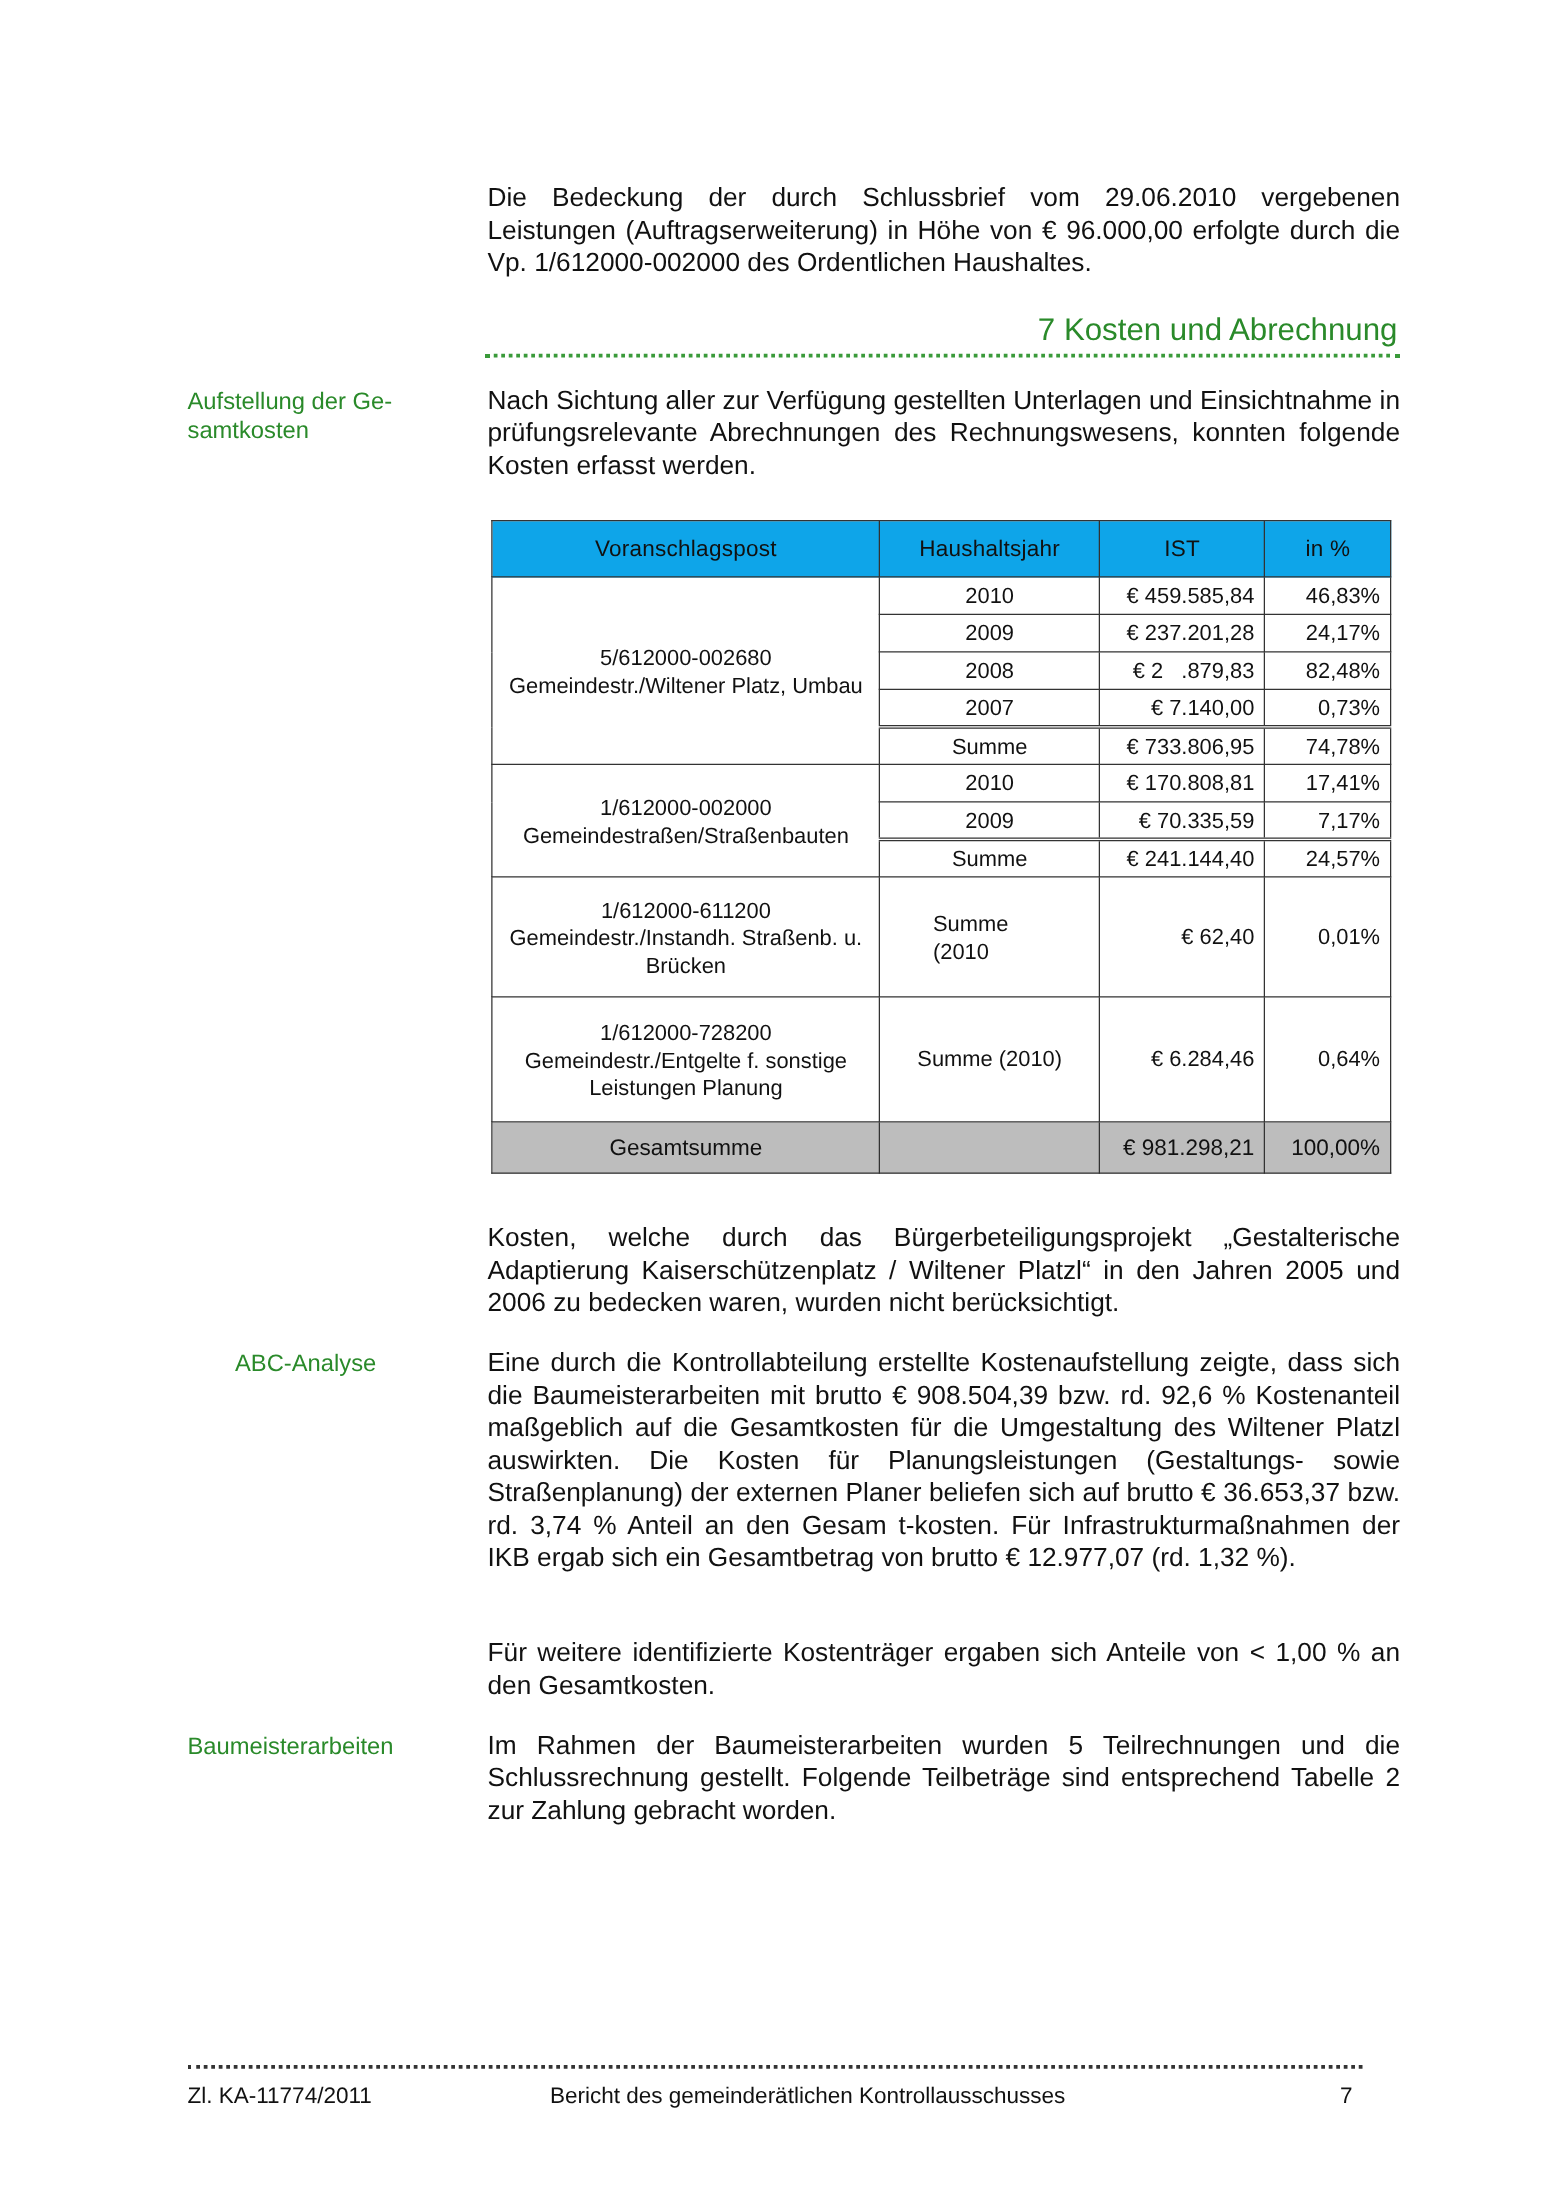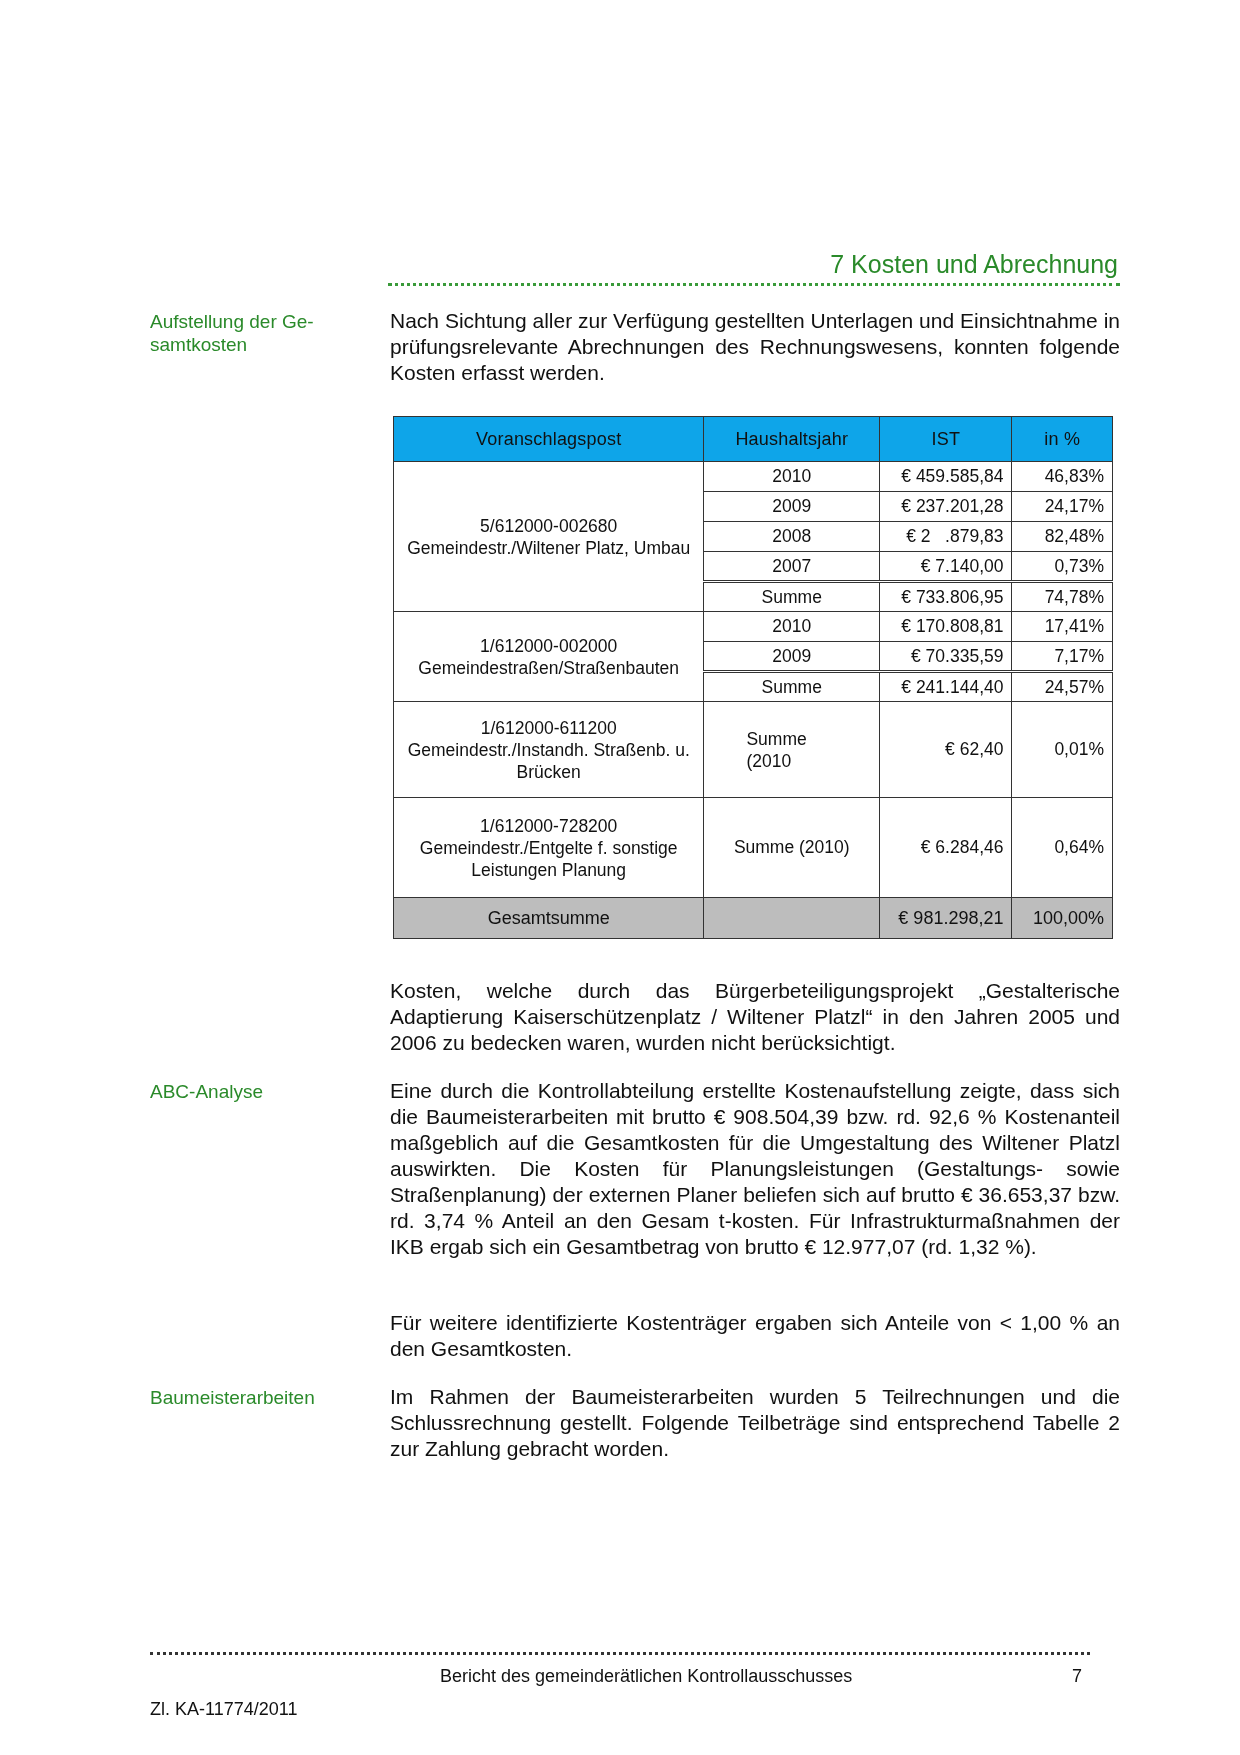--- a/index.html
+++ b/index.html
@@ -25,20 +25,21 @@
   tr.tall2 { height: 100px; }
 
   .footer-rule { position: absolute; left: 150px; width: 940px; top: 1652px; border-top: 3px dotted #333; }
   .footer { position: absolute; top: 1666px; font-size: 18px; color: #111; }
 </style>
 </head>
 <body>
 
 <div class="page">
 
+  <p class="body-text" style="top:146px;margin:0;">Die Bedeckung der durch Schlussbrief vom 29.06.2010 vergebenen Leistungen (Auftragserweiterung) in Höhe von € 96.000,00 erfolgte durch die Vp. 1/612000-002000 des Ordentlichen Haushaltes.</p>
 
   <div class="section-heading">7  Kosten und Abrechnung</div>
   <div class="section-rule"></div>
 
   <div class="side-label" style="top:310px;">
     <div>Aufstellung der Ge-</div>
     <div>samtkosten</div>
   </div>
   <p class="body-text" style="top:308px;margin:0;">Nach Sichtung aller zur Verfügung gestellten Unterlagen und Einsichtnahme in prüfungsrelevante Abrechnungen des Rechnungswesens, konnten folgende Kosten erfasst werden.</p>
 
@@ -133,25 +134,25 @@
         <td>Gesamtsumme</td>
         <td></td>
         <td style="text-align:right">€ 981.298,21</td>
         <td style="text-align:right">100,00%</td>
       </tr>
     </tfoot>
   </table>
 
   <p class="body-text" style="top:978px;margin:0;">Kosten, welche durch das Bürgerbeteiligungsprojekt „Gestalterische Adaptierung Kaiserschützenplatz / Wiltener Platzl“ in den Jahren 2005 und 2006 zu bedecken waren, wurden nicht berücksichtigt.</p>
 
-  <div class="side-label" style="top:1080px;">ABC-Analyse</div>
+  <div class="side-label" style="top:1080px;margin-left:38px;">ABC-Analyse</div>
   <p class="body-text" style="top:1078px;margin:0;">Eine durch die Kontrollabteilung erstellte Kostenaufstellung zeigte, dass sich die Baumeisterarbeiten mit brutto € 908.504,39 bzw. rd. 92,6 % Kostenanteil maßgeblich auf die Gesamtkosten für die Umgestaltung des Wiltener Platzl auswirkten. Die Kosten für Planungsleistungen (Gestaltungs- sowie Straßenplanung) der externen Planer beliefen sich auf brutto € 36.653,37 bzw. rd. 3,74 % Anteil an den Gesam t-kosten. Für Infrastrukturmaßnahmen der IKB ergab sich ein Gesamtbetrag von brutto € 12.977,07 (rd. 1,32 %).</p>
   <p class="body-text" style="top:1310px;margin:0;">Für weitere identifizierte Kostenträger ergaben sich Anteile von &lt; 1,00 % an den Gesamtkosten.</p>
 
   <div class="side-label" style="top:1386px;">Baumeisterarbeiten</div>
   <p class="body-text" style="top:1384px;margin:0;">Im Rahmen der Baumeisterarbeiten wurden 5 Teilrechnungen und die Schlussrechnung gestellt. Folgende Teilbeträge sind entsprechend Tabelle 2 zur Zahlung gebracht worden.</p>
 
   <div class="footer-rule"></div>
-  <div class="footer" style="left:150px;margin-top:33px;">Zl. KA-11774/2011</div>
+  <div class="footer" style="left:150px;">Zl. KA-11774/2011</div>
   <div class="footer" style="left:440px;">Bericht des gemeinderätlichen Kontrollausschusses</div>
   <div class="footer" style="left:1072px;">7</div>
 
 </div>
 
 </body></html>

